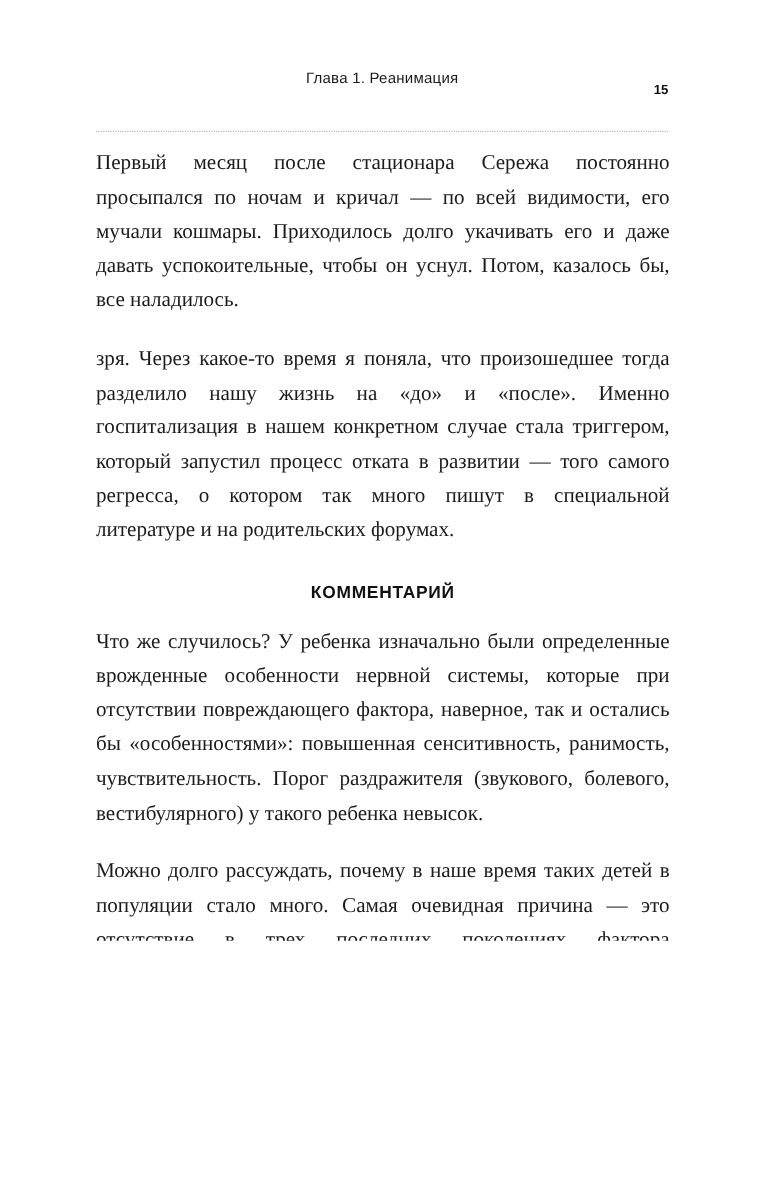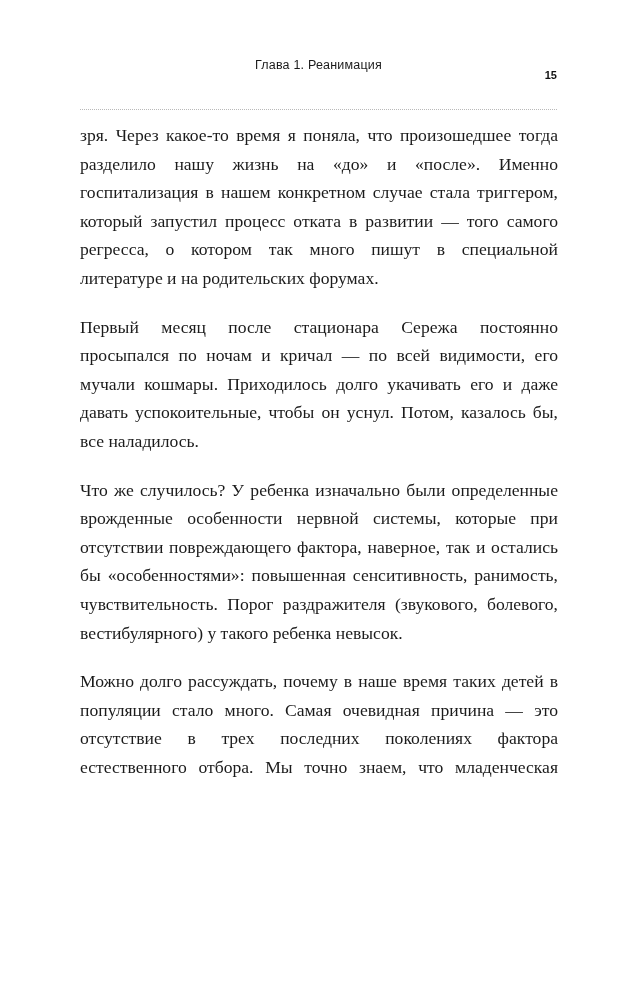--- a/index.html
+++ b/index.html
@@ -91,21 +91,22 @@
 <div class="page">
 
   <div class="header">
     <span class="chapter-title">Глава 1. Реанимация</span>
     <span class="page-number">15</span>
   </div>
 
   <hr class="rule">
 
   <div class="content">
+    <p class="para">Первый месяц после стационара Сережа постоянно просыпался по ночам и кричал — по всей видимости, его мучали кошмары. Приходилось долго укачивать его и даже давать успокоительные, чтобы он уснул. Потом, казалось бы, все наладилось.</p>
     <p class="para">зря. Через какое-то время я поняла, что произошедшее тогда разделило нашу жизнь на «до» и «после». Именно госпитализация в нашем конкретном случае стала триггером, который запустил процесс отката в развитии — того самого регресса, о котором так много пишут в специальной литературе и на родительских форумах.</p>
-    <p class="para">Первый месяц после стационара Сережа постоянно просыпался по ночам и кричал — по всей видимости, его мучали кошмары. Приходилось долго укачивать его и даже давать успокоительные, чтобы он уснул. Потом, казалось бы, все наладилось.</p>
 
+    <div class="section-heading">КОММЕНТАРИЙ</div>
 
     <p class="para">Что же случилось? У ребенка изначально были определенные врожденные особенности нервной системы, которые при отсутствии повреждающего фактора, наверное, так и остались бы «особенностями»: повышенная сенситивность, ранимость, чувствительность. Порог раздражителя (звукового, болевого, вестибулярного) у такого ребенка невысок.</p>
     <p class="para">Можно долго рассуждать, почему в наше время таких детей в популяции стало много. Самая очевидная причина — это отсутствие в трех последних поколениях фактора естественного отбора. Мы точно знаем, что младенческая смертность в прежние времена была очень высокой, любая проблема в родах или перенесенное инфекционное заболевание могли закончиться леталь-</p>
   </div>
 
 </div>
 
 </body></html>

